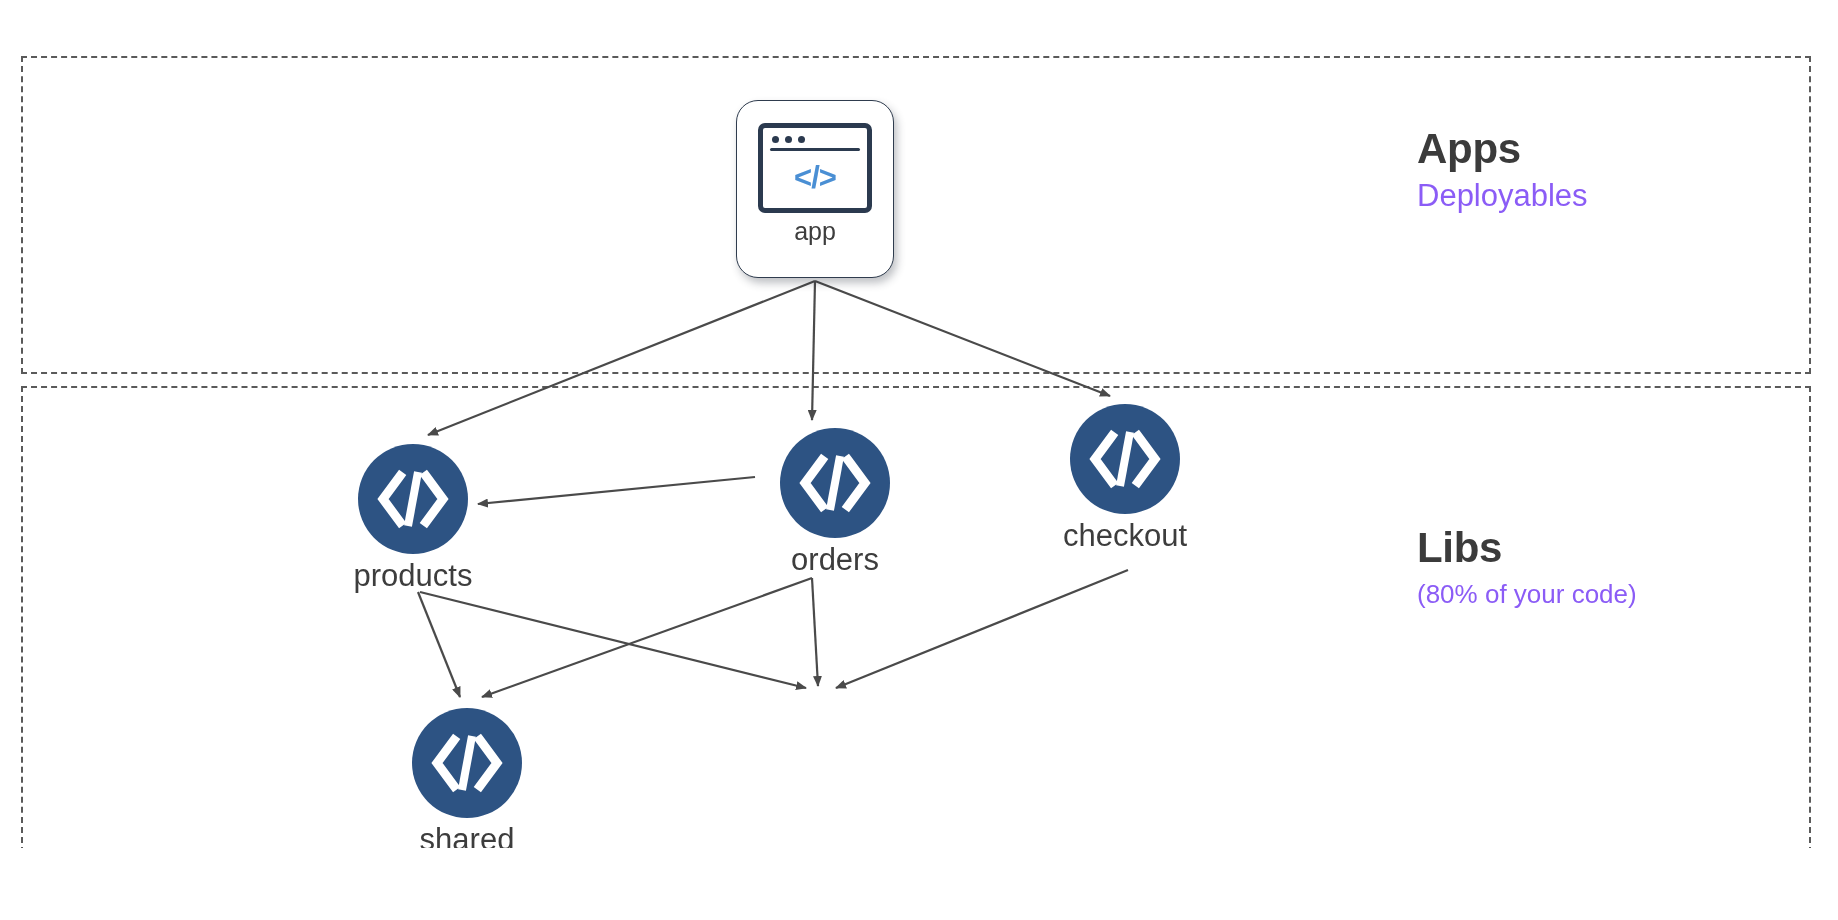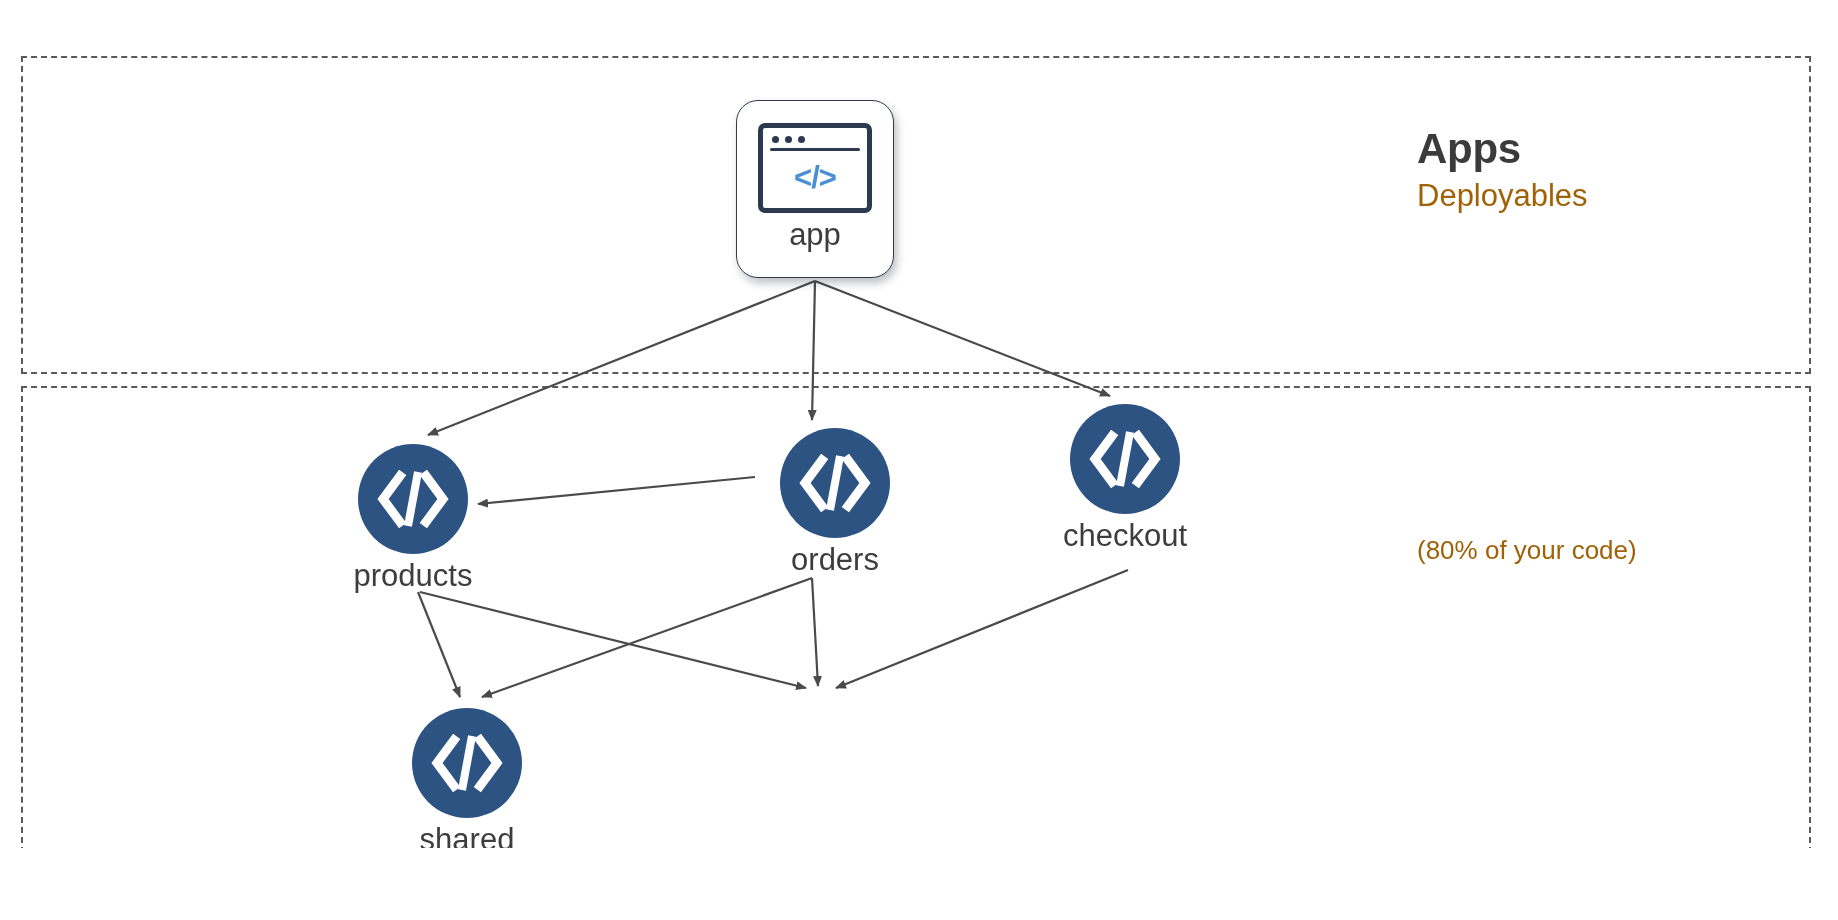--- a/index.html
+++ b/index.html
@@ -48,21 +48,21 @@
   .zone-caption .zc-title {
     font-size: 42px;
     font-weight: bold;
     letter-spacing: -0.3px;
     line-height: 1.05;
     color: #3b3b3b;
     display: block;
   }
   .zone-caption .zc-sub {
     display: block;
-    color: #a16207;
+    color: #8b5cf6;
     line-height: 1.25;
   }
   #caption-apps { left: 1417px; top: 127px; }
   #caption-apps .zc-sub { font-size: 31px; margin-top: 6px; }
   #caption-libs { left: 1417px; top: 526px; }
   #caption-libs .zc-sub { font-size: 26px; margin-top: 8px; }
 
   
   #edges {
     position: absolute;
@@ -128,21 +128,21 @@
     justify-content: center;
     color: #4a8fd4;
     font-family: "Liberation Sans", sans-serif;
     font-size: 31px;
     font-weight: bold;
     letter-spacing: -1px;
     line-height: 1;
     padding-bottom: 4px;
   }
   .app-label {
-    font-size: 31px;
+    font-size: 25px;
     color: #3d3d3d;
     margin-top: 6px;
     line-height: 1;
   }
 
   
   .lib-node {
     position: absolute;
     width: 110px;
     height: 110px;
@@ -180,20 +180,21 @@
 <div id="canvas">
 
   <div class="zone" id="zone-apps"></div>
   <div class="zone" id="zone-libs"></div>
 
   <div class="zone-caption" id="caption-apps">
     <span class="zc-title">Apps</span>
     <span class="zc-sub">Deployables</span>
   </div>
   <div class="zone-caption" id="caption-libs">
+    <span class="zc-title">Libs</span>
     <span class="zc-sub">(80% of your code)</span>
   </div>
 
   <svg id="edges" viewBox="0 0 1838 920" xmlns="http://www.w3.org/2000/svg">
     <defs>
       <marker id="arrowhead" markerWidth="11" markerHeight="9" refX="10" refY="4.5" orient="auto" markerUnits="userSpaceOnUse">
         <path d="M0,0 L11,4.5 L0,9 Z" fill="#4a4a4a"></path>
       </marker>
     </defs>
 

